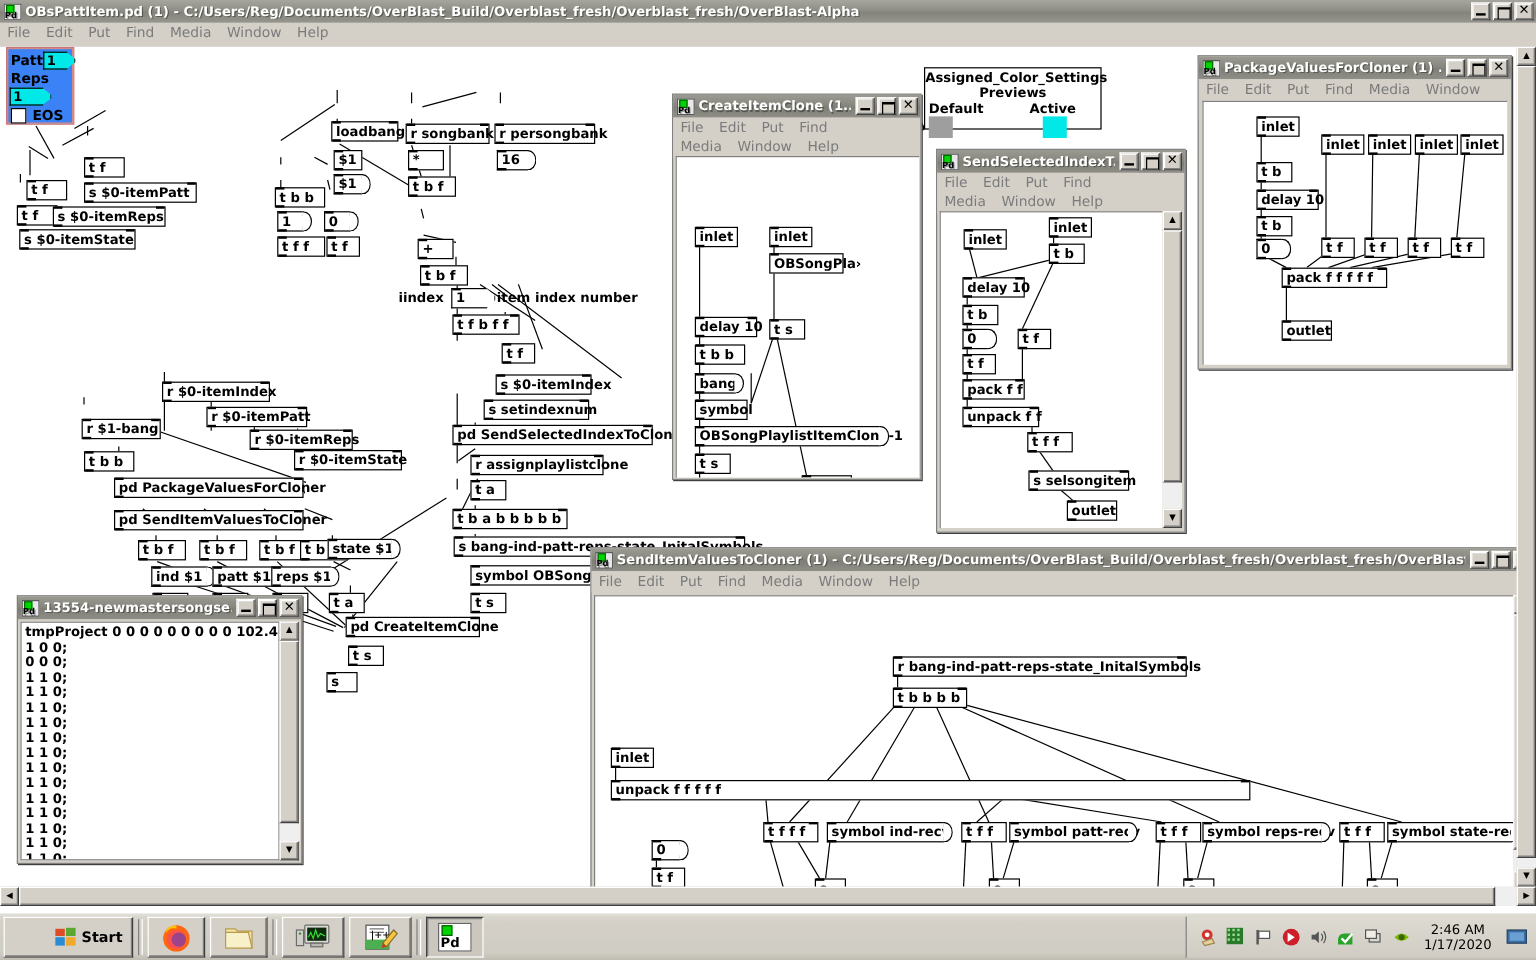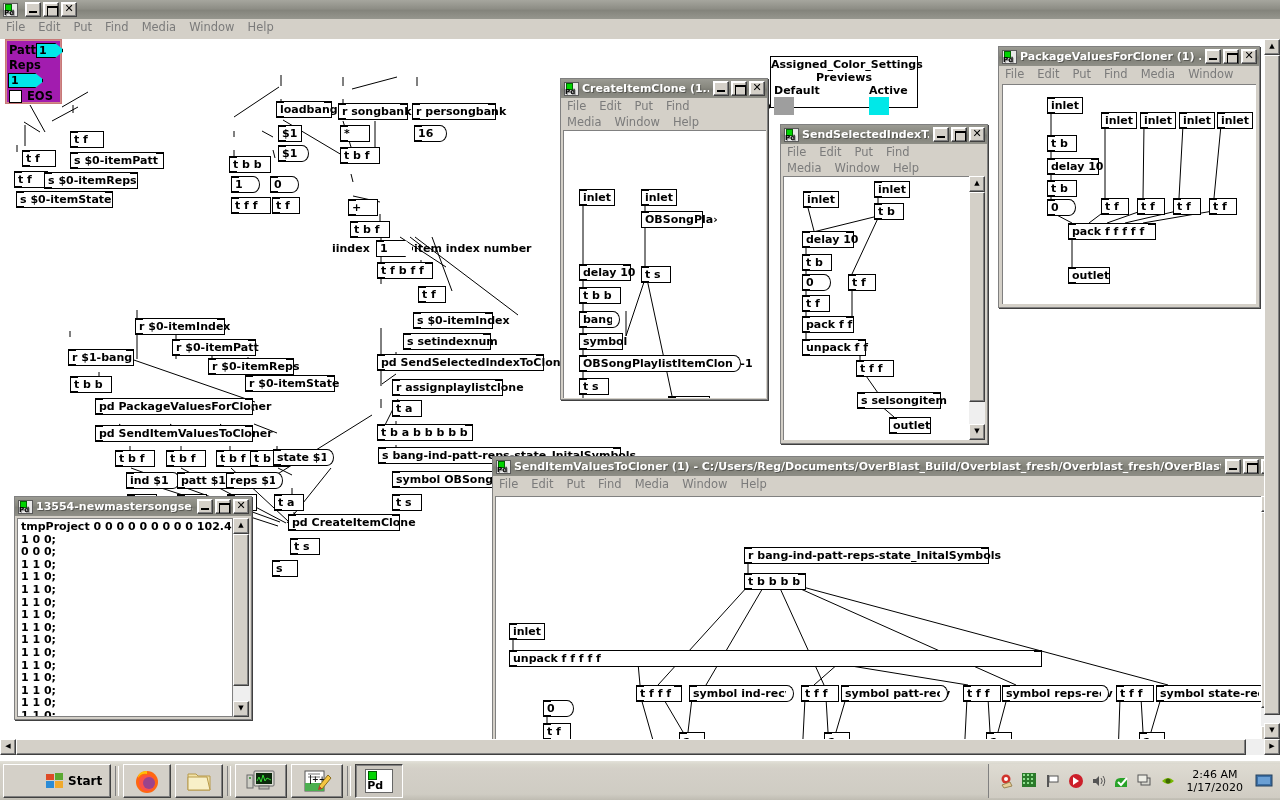--- a/index.html
+++ b/index.html
@@ -101,21 +101,21 @@
   .obj .nub, .msg .nub, .num .nub { position: absolute; background: #000; height: 2px; width: 7px; }
   .nub.i0 { left: 0; top: -1px; }
   .nub.i1 { top: -1px; }
   .nub.o0 { left: 0; bottom: -1px; }
 
   .wires { position: absolute; left: 0; top: 0; pointer-events: none; }
   .wires line { stroke: #000; stroke-width: 1; }
 
   
   .gop {
-    position: absolute; background: #a21caf; border: 1px solid #d08a8a;
+    position: absolute; background: #3b82f6; border: 1px solid #d08a8a;
     outline: 1px solid #c87878;
   }
   .gop .lbl {
     position: absolute; font-size: 11.5px; font-weight: bold; color: #000;
     font-family: "DejaVu Sans", sans-serif; white-space: nowrap;
   }
   .gop .numin {
     position: absolute; background: #00e8e8; border: 1px solid #000; border-right: none;
     font-size: 11px; font-weight: bold; padding: 0 2px; line-height: 13px;
   }
@@ -185,20 +185,21 @@
   .tray-ico { width: 16px; height: 16px; position: relative; display: inline-block; }
 </style>
 </head>
 <body>
 
 <div id="screen">
 
   <div class="pdwin main" style="left:0; top:0; width:1280px; height:755px;">
     <div class="titlebar active">
       <span class="t-icon"></span>
+      <span class="t-text">OBsPattItem.pd  (1) - C:/Users/Reg/Documents/OverBlast_Build/Overblast_fresh/Overblast_fresh/OverBlast-Alpha</span>
       <span class="t-btns">
         <span class="tbtn min"></span>
         <span class="tbtn max"></span>
         <span class="tbtn cls">✕</span>
       </span>
     </div>
     <div class="menubar">
       <span>File</span>
       <span>Edit</span>
       <span>Put</span>
@@ -350,21 +351,21 @@
           <div class="obj" style="left: 604px; top: 56px; width: 150px;"><span>pd RecieveBangThenApplyColor</span><span class="nub i0"></span><span class="nub o0"></span><span class="nub i1" style="right: 0px;"></span></div>
         </div>
     </div>
   </div>
 
   <div class="colorpanel" style="left:770px; top:56px; width:148px; height:52px;">
     <div class="ttl" style="margin-top:1px;">Assigned_Color_Settings</div>
     <div class="ttl">Previews</div>
     <div style="position:relative; height:22px;">
       <span style="position:absolute; left:3px; top:0px; font-size:11px; font-weight:bold;">Default</span>
-      <span style="position:absolute; left:98px; top:0px; font-size:11px; font-weight:bold;">Active</span>
+      <span style="position:absolute; left:87px; top:0px; font-size:11px; font-weight:bold;">Active</span>
       <span class="swatch" id="sw-default" style="left: 3px; top: 13px; background: rgb(158, 158, 158);"></span>
       <span class="swatch" id="sw-active" style="left: 98px; top: 13px; background: rgb(0, 232, 232);"></span>
     </div>
   </div>
 
   <div class="pdwin" style="left:560px; top:78px; width:208px; height:322px;">
     <div class="titlebar">
       <span class="t-icon"></span>
       <span class="t-text">CreateItemClone  (1...</span>
       <span class="t-btns">

